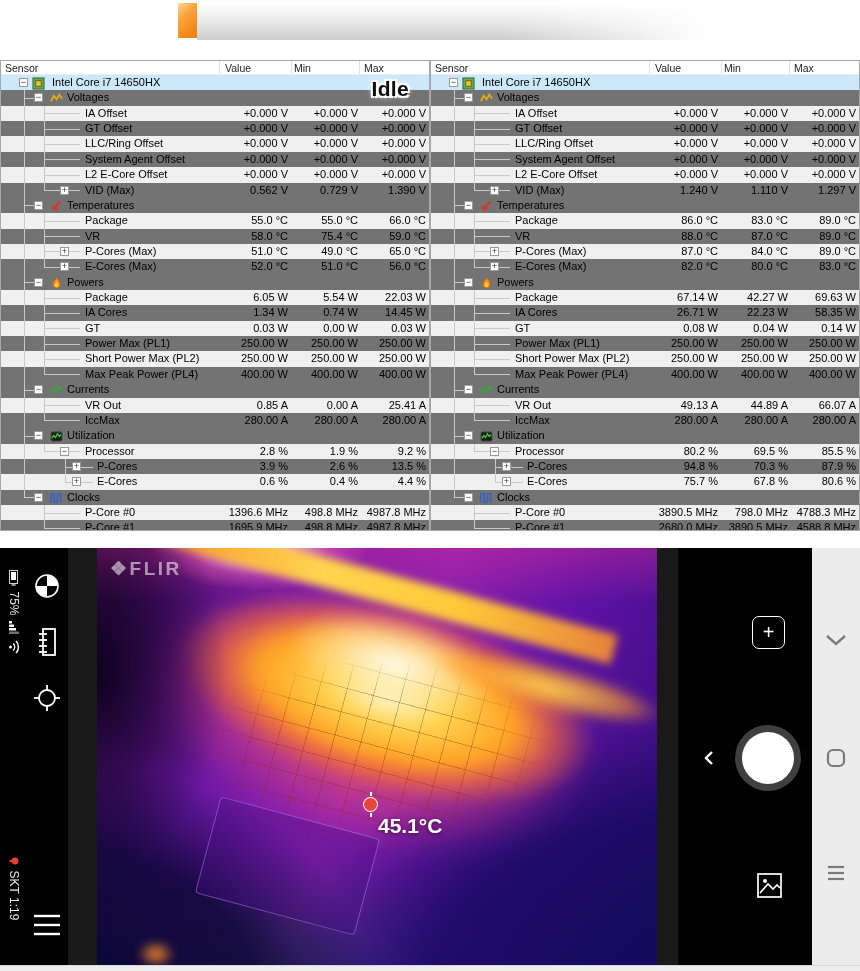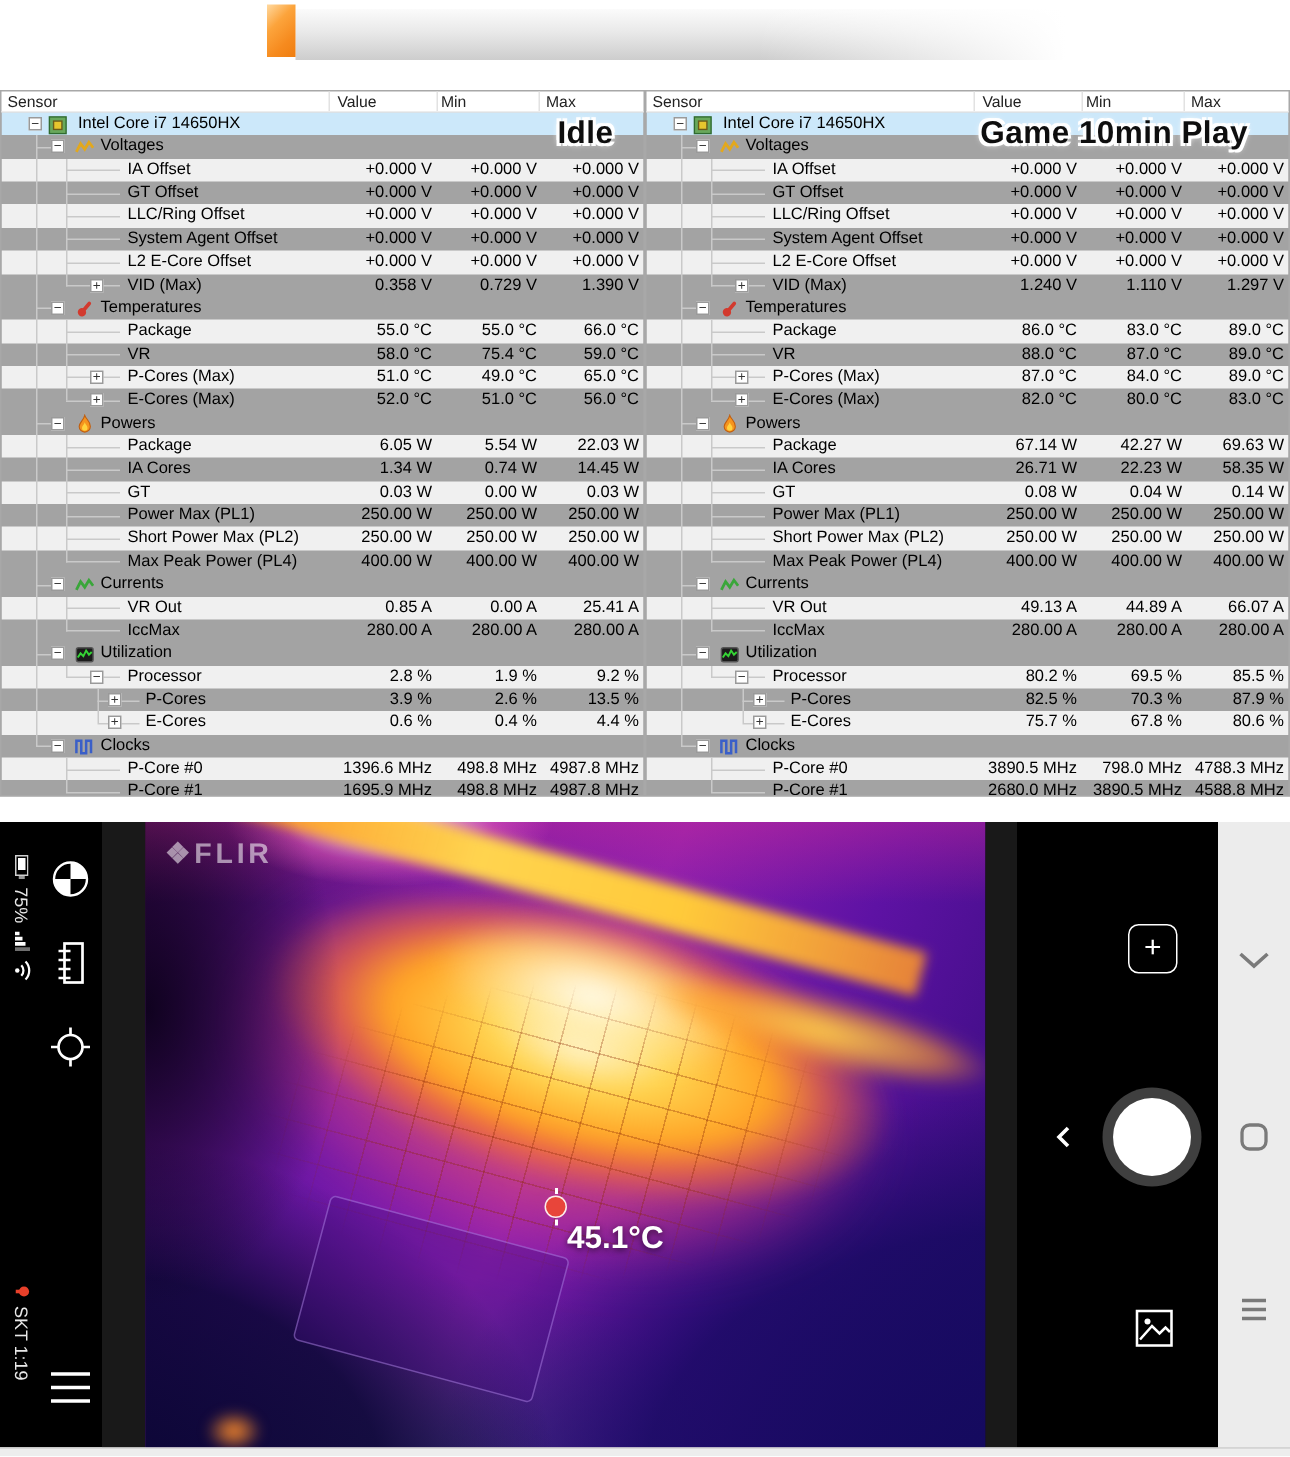--- a/index.html
+++ b/index.html
@@ -11,21 +11,21 @@
     background:linear-gradient(to bottom,#fbfbfb 0%,#e9e9e9 45%,#cdcdcd 100%); }
   .banner-bar::after { content:""; position:absolute; inset:0;
     background:linear-gradient(to right, rgba(255,255,255,0) 60%, #ffffff 100%); }
   .banner-accent { position:absolute; left:178px; top:3px; width:19px; height:35px;
     background:linear-gradient(135deg,#ffd9a0 0%,#fca43c 35%,#f68b1f 70%,#ef7d10 100%); }
   .banner-title { position:absolute; left:213px; top:11px; font-size:19px; font-weight:600;
     color:#1b1b1b; letter-spacing:0.2px; z-index:2; }
 
   
   .sensor-panel { position:absolute; top:60px; width:430px; height:471px;
-    background:#a3a3a3; border:1px solid #a8a8a8; font-size:11px; color:#000; }
+    background:#737373; border:1px solid #a8a8a8; font-size:11px; color:#000; }
   .panel-left { left:0; }
   .panel-right { left:430px; }
   .phead { position:absolute; left:0; top:0; right:0; height:14px; background:#fff;
     border-bottom:1px solid #ededed; }
   .phead .hl { position:absolute; top:1px; font-size:10.5px; color:#222; }
   .phead .hsep { position:absolute; top:0; bottom:0; width:1px; background:#e2e2e2; }
   .pbody { position:absolute; left:0; top:14px; right:0; bottom:0; overflow:hidden; }
   .srow { position:relative; height:15.36px; width:100%; }
   .srow.alt { background:#f0f0f0; }
   .srow.sel { background:#cce8fa; }
@@ -176,21 +176,21 @@
         </div>
         <div class="srow alt">
           <span class="nm" style="left:84px">L2 E-Core Offset</span>
           <span class="cv">+0.000 V</span>
           <span class="cm">+0.000 V</span>
           <span class="cx">+0.000 V</span>
         </div>
         <div class="srow">
           <span class="exp" style="left:59px">+</span>
           <span class="nm" style="left:84px">VID (Max)</span>
-          <span class="cv">0.358 V</span>
+          <span class="cv">0.562 V</span>
           <span class="cm">0.729 V</span>
           <span class="cx">1.390 V</span>
         </div>
         <div class="srow">
           <span class="exp" style="left:33px">−</span>
           <span class="ric" style="left:49px">
             <svg width="13" height="13" viewBox="0 0 14 14">
               <g transform="rotate(40 7 7)">
                 <rect x="6" y="1" width="2.6" height="8" rx="1.3" fill="#d23a2e"></rect>
                 <circle cx="7.3" cy="10.5" r="3" fill="#d23a2e"></circle>
@@ -572,21 +572,21 @@
         <div class="srow alt">
           <span class="exp" style="left:59px">−</span>
           <span class="nm" style="left:84px">Processor</span>
           <span class="cv">80.2 %</span>
           <span class="cm">69.5 %</span>
           <span class="cx">85.5 %</span>
         </div>
         <div class="srow">
           <span class="exp" style="left:71px">+</span>
           <span class="nm" style="left:96px">P-Cores</span>
-          <span class="cv">82.5 %</span>
+          <span class="cv">94.8 %</span>
           <span class="cm">70.3 %</span>
           <span class="cx">87.9 %</span>
         </div>
         <div class="srow alt">
           <span class="exp" style="left:71px">+</span>
           <span class="nm" style="left:96px">E-Cores</span>
           <span class="cv">75.7 %</span>
           <span class="cm">67.8 %</span>
           <span class="cx">80.6 %</span>
         </div>
@@ -644,21 +644,20 @@
           <div class="th" style="left:42.5px; width:36px; top:376.14px"></div>
           <div class="tv" style="left:63.5px; top:384.00px; height:23.36px"></div>
           <div class="th" style="left:63.5px; width:28px; top:391.50px"></div>
           <div class="th" style="left:63.5px; width:28px; top:406.86px"></div>
           <div class="th" style="left:23px; width:10px; top:422.22px"></div>
           <div class="tv" style="left:42.5px; top:430.08px; height:23.36px"></div>
           <div class="th" style="left:42.5px; width:36px; top:437.58px"></div>
           <div class="th" style="left:42.5px; width:36px; top:452.94px"></div>
         </div>
       </div>
-    <div class="plabel" style="right:27px">Game 10min Play</div>
   </div>
 
   <div class="flir-wrap">
 
     <div class="rot90" style="left:-32px; top:52px; width:92px; height:24px;">
       <span><svg width="16" height="9" viewBox="0 0 16 9">
             <rect x="0.5" y="0.5" width="13" height="8" fill="none" stroke="#cfcfcf"></rect>
             <rect x="2" y="2" width="8" height="5" fill="#fff"></rect>
             <rect x="14" y="2.5" width="2" height="4" fill="#9a9a9a"></rect>
           </svg></span>

